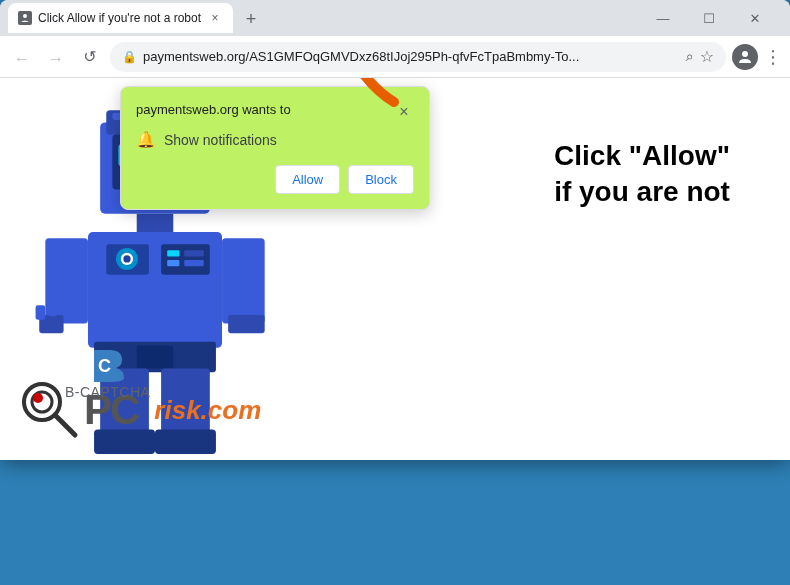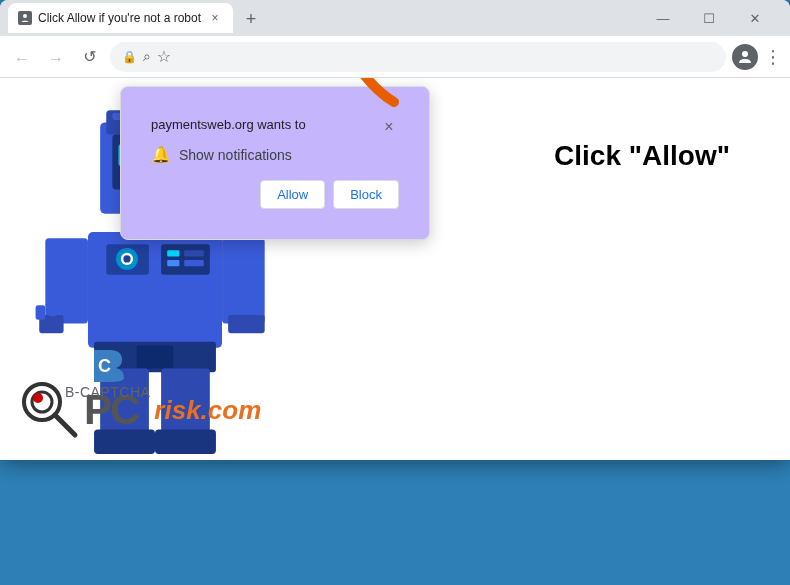--- a/index.html
+++ b/index.html
@@ -228,25 +228,25 @@
       align-items: flex-start;
       gap: 10px;
     }
 
     
     .notification-popup {
       position: absolute;
       top: 8px;
       left: 120px;
       width: 310px;
-      background: #c4b5fd;
+      background: #bef264;
       border: 1px solid #dadce0;
       border-radius: 8px;
       box-shadow: 0 4px 16px rgba(0,0,0,0.2);
-      padding: 30px;
+      padding: 15px;
       z-index: 100;
     }
 
     .popup-header {
       display: flex;
       align-items: flex-start;
       justify-content: space-between;
       margin-bottom: 8px;
     }
 
@@ -372,20 +372,21 @@
     </div>
   </div>
 
   <div class="toolbar">
     <button class="nav-btn disabled">←</button>
     <button class="nav-btn disabled">→</button>
     <button class="nav-btn">↺</button>
 
     <div class="address-bar">
       <span class="lock-icon">🔒</span>
+      <span class="address-text">paymentsweb.org/AS1GMFOqGMVDxz68tIJoj295Ph-qfvFcTpaBmbmy-To...</span>
       <span class="search-icon-addr">⌕</span>
       <span class="star-btn">☆</span>
     </div>
 
     <div class="profile-btn">
       <svg width="16" height="16" viewBox="0 0 16 16">
           <circle cx="8" cy="5" r="3" fill="white"></circle>
           <path d="M2 14 Q2 10 8 10 Q14 10 14 14" fill="white"></path>
         </svg>
     </div>
@@ -455,20 +456,21 @@
 
           <rect x="65" y="12" width="30" height="6" fill="#5577ff" rx="2" opacity="0.5"></rect>
 
           <rect x="72" y="40" width="6" height="4" fill="white" opacity="0.6"></rect>
           <rect x="110" y="40" width="6" height="4" fill="white" opacity="0.6"></rect>
         </svg>
       </div>
 
       <div class="click-allow-text">
         <div>Click "Allow"</div>
+        <div>if you are not</div>
       </div>
 
       <div class="bottom-logos">
 
         <div style="display:flex;align-items:center;gap:4px;position:relative;">
           <svg width="60" height="60" viewBox="0 0 60 60">
 
             <circle cx="22" cy="22" r="18" fill="none" stroke="#333" stroke-width="4"></circle>
             <circle cx="22" cy="22" r="10" fill="none" stroke="#333" stroke-width="3"></circle>
             <circle cx="18" cy="18" r="5" fill="#cc0000"></circle>

